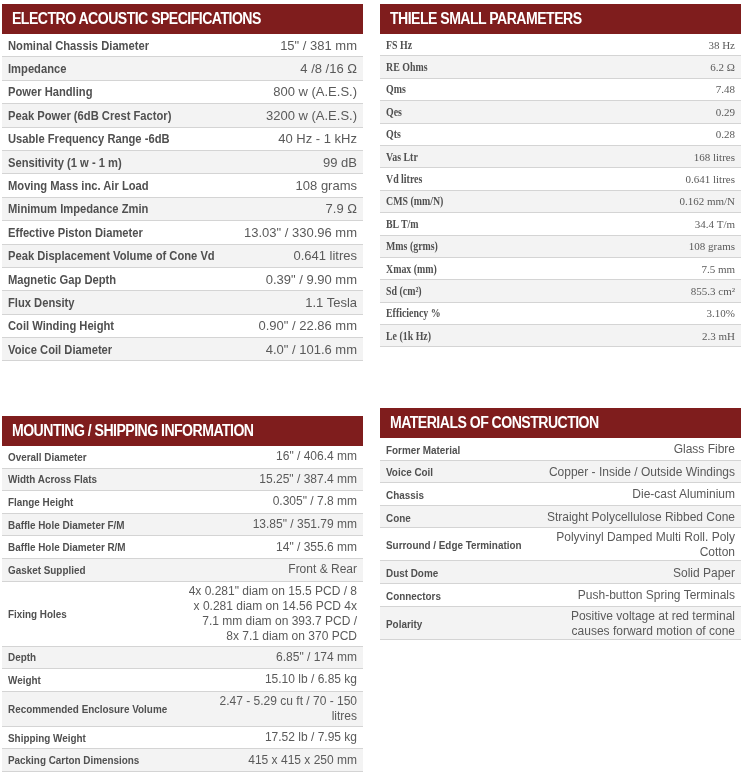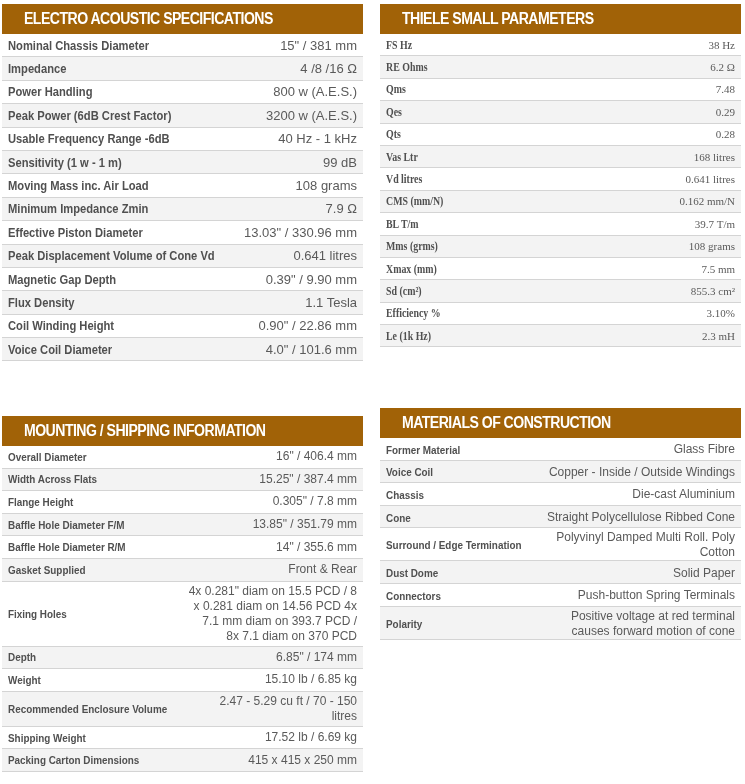--- a/index.html
+++ b/index.html
@@ -4,23 +4,23 @@
   <style>
     * { box-sizing: border-box; margin: 0; padding: 0; }
     html, body { width: 745px; height: 784px; background: #ffffff; overflow: hidden; }
     body { position: relative; font-family: "Liberation Sans", sans-serif; color: #555555; }
     .section { position: absolute; }
     .sec-electro { left: 2px; top: 4px; width: 361px; }
     .sec-thiele { left: 380px; top: 4px; width: 361px; }
     .sec-mounting { left: 2px; top: 408px; width: 361px; margin-top: 8px; }
     .sec-materials { left: 380px; top: 408px; width: 361px; }
     .sec-header {
-      height: 30px; background: #a16207; color: #ffffff;
+      height: 30px; background: #7f1d1d; color: #ffffff;
       font-family: "Liberation Sans", sans-serif; font-weight: bold;
-      font-size: 16px; line-height: 30px; padding-left: 22px;
+      font-size: 16px; line-height: 30px; padding-left: 10px;
       letter-spacing: -0.6px; transform-origin: left center;
       white-space: nowrap;
     }
     .sec-header span { display: inline-block; transform: scaleX(0.88); transform-origin: left center; }
     .rows { width: 100%; }
     .row {
       display: flex; align-items: center; justify-content: space-between;
       border-bottom: 1px solid #d4d4d4; padding: 0 6px;
     }
     .row:nth-child(even) { background: #f3f3f3; }
@@ -140,21 +140,21 @@
     <div class="row">
         <span class="label">Vd litres</span>
         <span class="value">0.641 litres</span>
       </div>
     <div class="row">
         <span class="label">CMS (mm/N)</span>
         <span class="value">0.162 mm/N</span>
       </div>
     <div class="row">
         <span class="label">BL T/m</span>
-        <span class="value">39.7 T/m</span>
+        <span class="value">34.4 T/m</span>
       </div>
     <div class="row">
         <span class="label">Mms (grms)</span>
         <span class="value">108 grams</span>
       </div>
     <div class="row">
         <span class="label">Xmax (mm)</span>
         <span class="value">7.5 mm</span>
       </div>
     <div class="row">
@@ -210,21 +210,21 @@
     <div class="row">
         <span class="label">Weight</span>
         <span class="value">15.10 lb / 6.85 kg</span>
       </div>
     <div class="row tall-2">
         <span class="label">Recommended Enclosure Volume</span>
         <span class="value">2.47 - 5.29 cu ft / 70 - 150 litres</span>
       </div>
     <div class="row">
         <span class="label">Shipping Weight</span>
-        <span class="value">17.52 lb / 6.69 kg</span>
+        <span class="value">17.52 lb / 7.95 kg</span>
       </div>
     <div class="row">
         <span class="label">Packing Carton Dimensions</span>
         <span class="value">415 x 415 x 250 mm</span>
       </div>
   </div>
 </div>
 
 <div class="section sec-materials">
   <div class="sec-header"><span>MATERIALS OF CONSTRUCTION</span></div>

